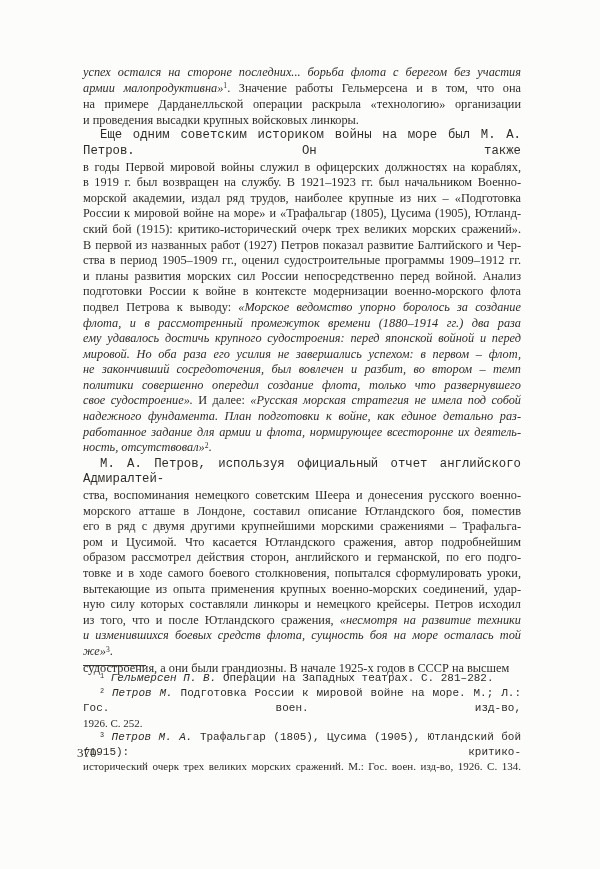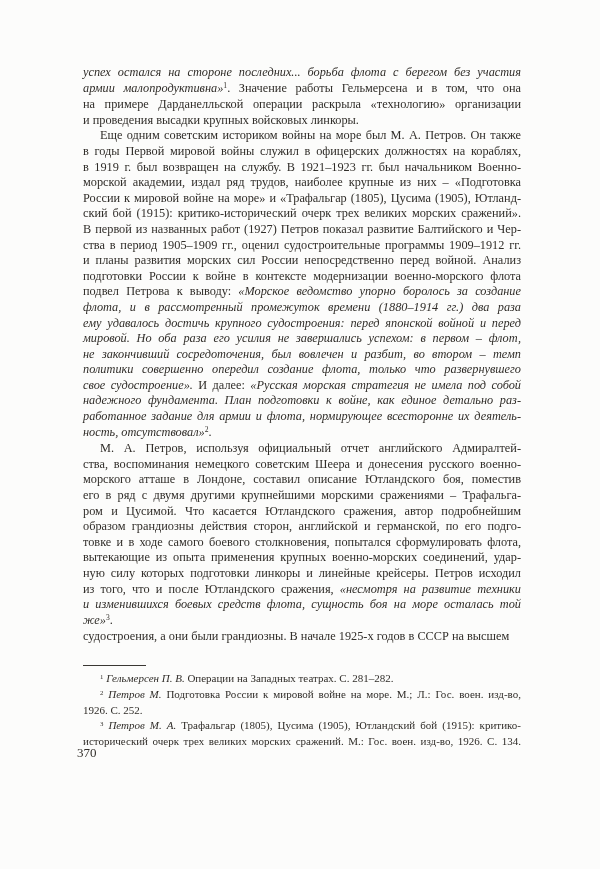--- a/index.html
+++ b/index.html
@@ -51,20 +51,21 @@
   }
   .tline {
     text-align: justify;
     text-align-last: justify;
   }
   .tline.last {
     text-align-last: left;
   }
   .tline.ind {
     text-indent: 17px;
+    font-family: Liberation Mono, monospace;
   }
   .run-normal { font-style: normal; }
   .run-italic { font-style: italic; }
   .run-sup {
     font-size: 0.62em;
     position: relative;
     top: -0.45em;
   }
 </style>
 </head>
@@ -94,24 +95,24 @@
       <div class="tline"><span class="run-italic">политики совершенно опередил создание флота, только что развернувшего</span></div>
       <div class="tline"><span class="run-italic">свое судостроение».</span><span class="run-normal"> И далее: </span><span class="run-italic">«Русская морская стратегия не имела под собой</span></div>
       <div class="tline"><span class="run-italic">надежного фундамента. План подготовки к войне, как единое детально раз-</span></div>
       <div class="tline"><span class="run-italic">работанное задание для армии и флота, нормирующее всесторонне их деятель-</span></div>
       <div class="tline last"><span class="run-italic">ность, отсутствовал»</span><span class="run-sup">2</span><span class="run-normal">.</span></div>
       <div class="tline ind"><span class="run-normal">М. А. Петров, используя официальный отчет английского Адмиралтей-</span></div>
       <div class="tline"><span class="run-normal">ства, воспоминания немецкого советским Шеера и донесения русского военно-</span></div>
       <div class="tline"><span class="run-normal">морского атташе в Лондоне, составил описание Ютландского боя, поместив</span></div>
       <div class="tline"><span class="run-normal">его в ряд с двумя другими крупнейшими морскими сражениями – Трафальга-</span></div>
       <div class="tline"><span class="run-normal">ром и Цусимой. Что касается Ютландского сражения, автор подробнейшим</span></div>
-      <div class="tline"><span class="run-normal">образом грандиозны действия сторон, английской и германской, по его подго-</span></div>
-      <div class="tline"><span class="run-normal">товке и в ходе самого боевого столкновения, попытался сформулировать флота,</span></div>
+      <div class="tline"><span class="run-normal">образом рассмотрел действия сторон, английского и германской, по его подго-</span></div>
+      <div class="tline"><span class="run-normal">товке и в ходе самого боевого столкновения, попытался сформулировать уроки,</span></div>
       <div class="tline"><span class="run-normal">вытекающие из опыта применения крупных военно-морских соединений, удар-</span></div>
-      <div class="tline"><span class="run-normal">ную силу которых подготовки линкоры и линейные крейсеры. Петров исходил</span></div>
+      <div class="tline"><span class="run-normal">ную силу которых составляли линкоры и немецкого крейсеры. Петров исходил</span></div>
       <div class="tline"><span class="run-normal">из того, что и после Ютландского сражения, </span><span class="run-italic">«несмотря на развитие техники</span></div>
       <div class="tline last"><span class="run-italic">и изменившихся боевых средств флота, сущность боя на море осталась той же»</span><span class="run-sup">3</span><span class="run-normal">.</span></div>
       <div class="tline last"><span class="run-normal">судостроения, а они были грандиозны. В начале 1925-х годов в СССР на высшем</span></div>
     </div>
   <div class="footnote-rule"></div>
   <div class="footnotes" id="footnotes">
       <div class="tline last ind"><span class="run-sup">1</span><span class="run-italic"> Гельмерсен П. В.</span><span class="run-normal"> Операции на Западных театрах. С. 281–282.</span></div>
       <div class="tline ind"><span class="run-sup">2</span><span class="run-italic"> Петров М.</span><span class="run-normal"> Подготовка России к мировой войне на море. М.; Л.: Гос. воен. изд-во,</span></div>
       <div class="tline last"><span class="run-normal">1926. С. 252.</span></div>
       <div class="tline ind"><span class="run-sup">3</span><span class="run-italic"> Петров М. А.</span><span class="run-normal"> Трафальгар (1805), Цусима (1905), Ютландский бой (1915): критико-</span></div>

